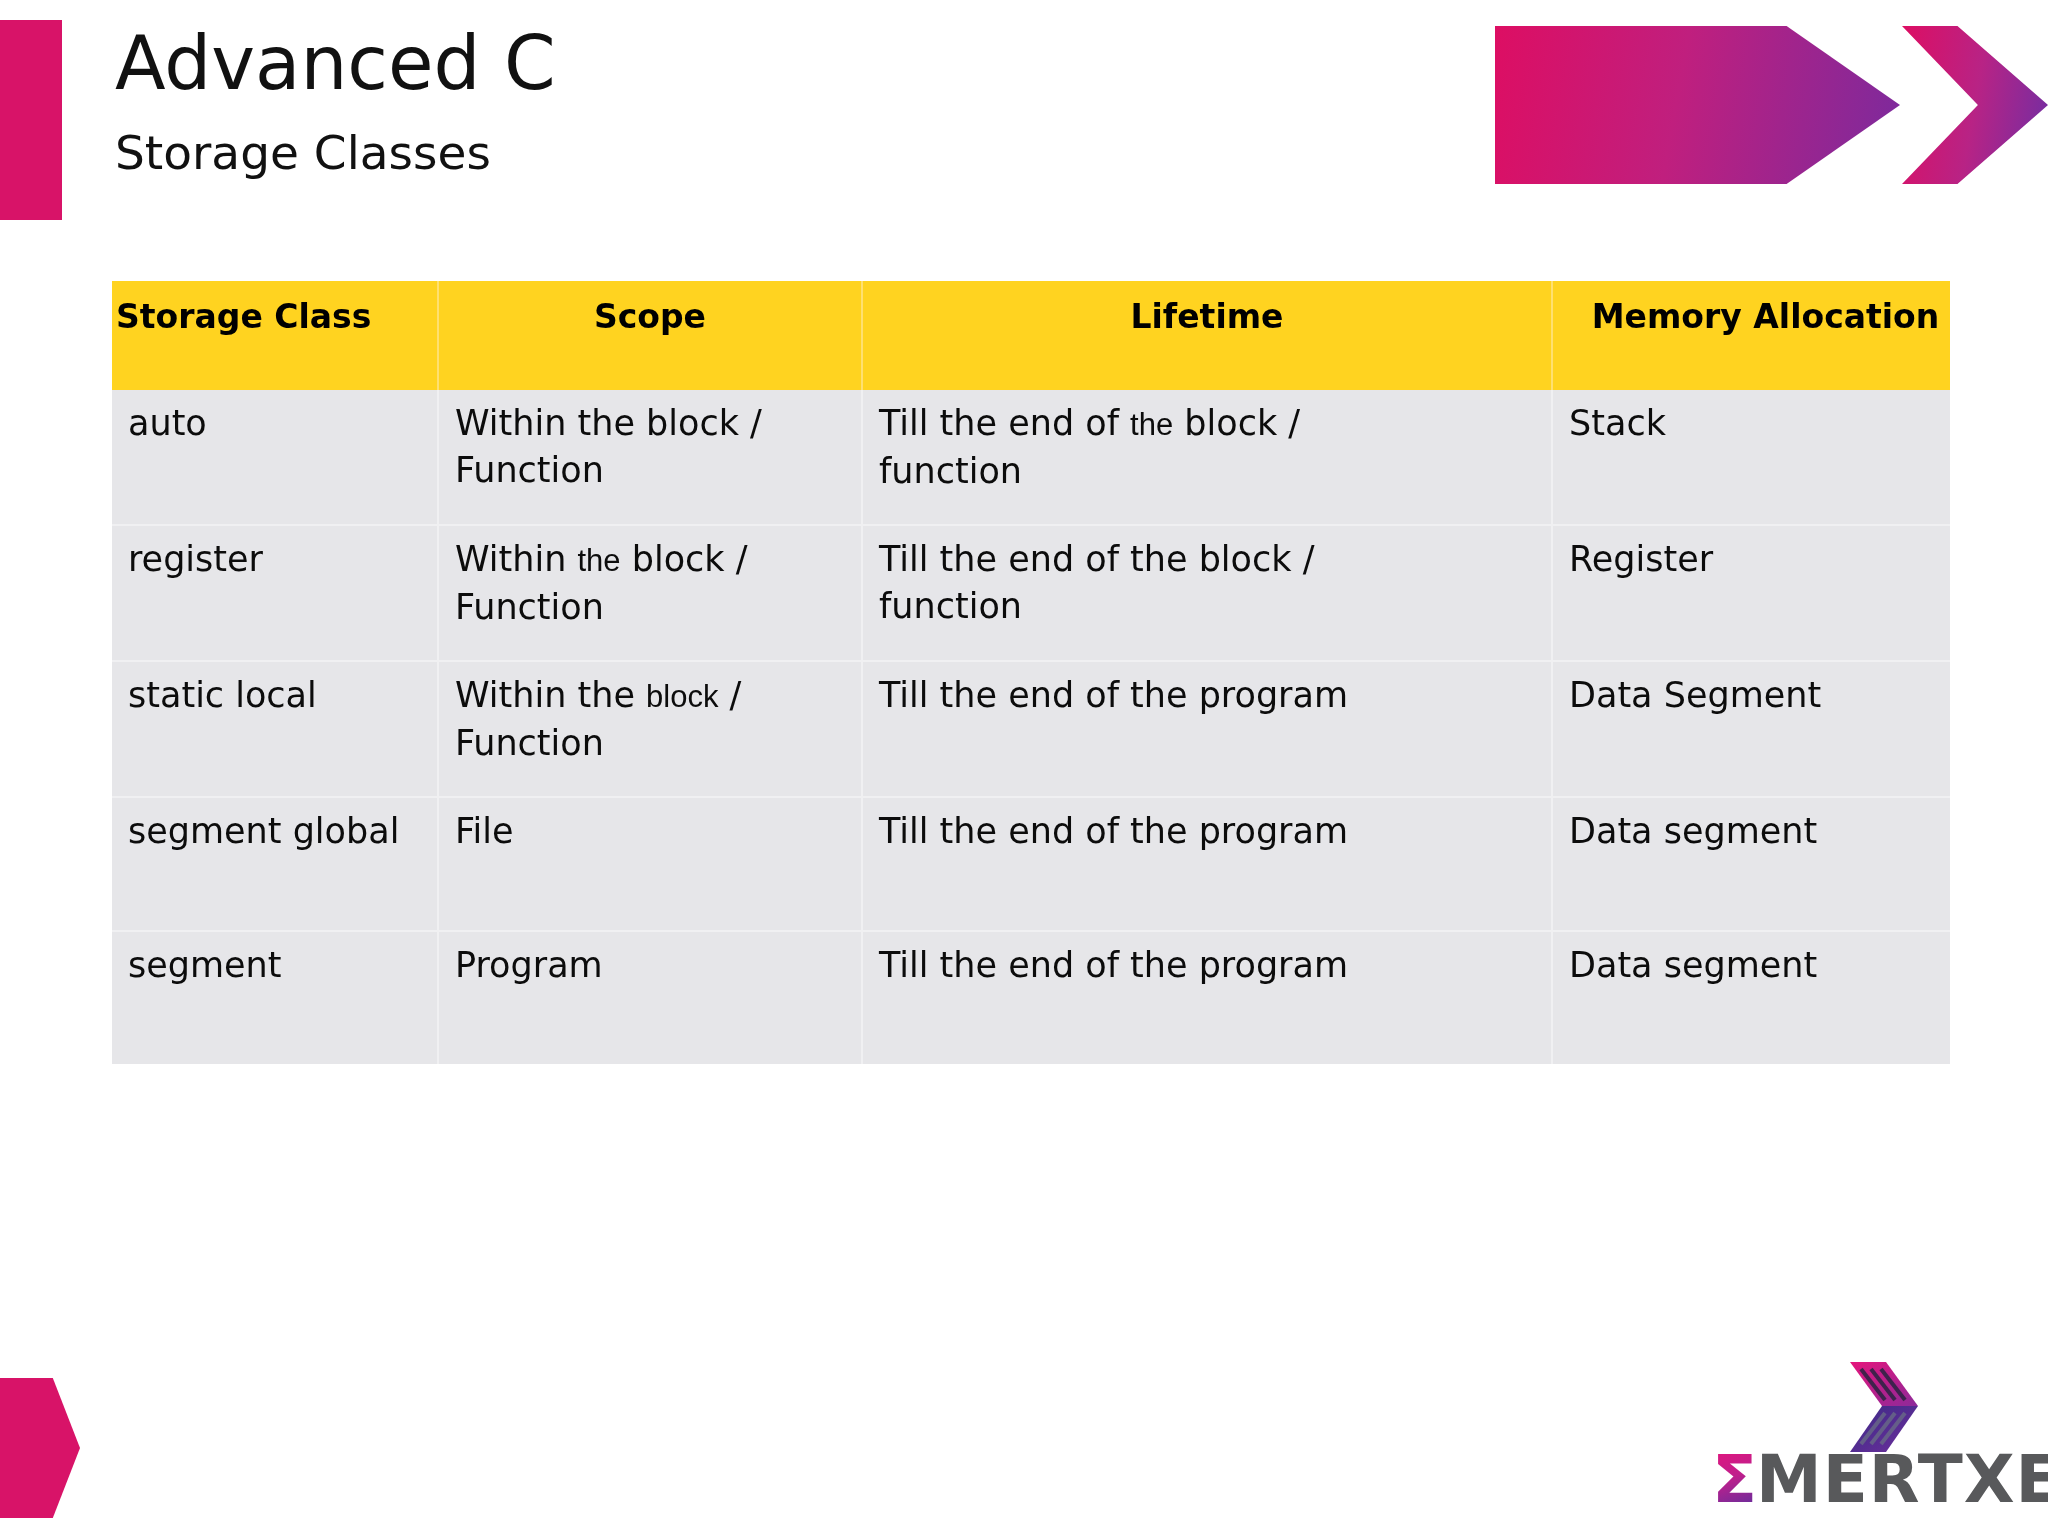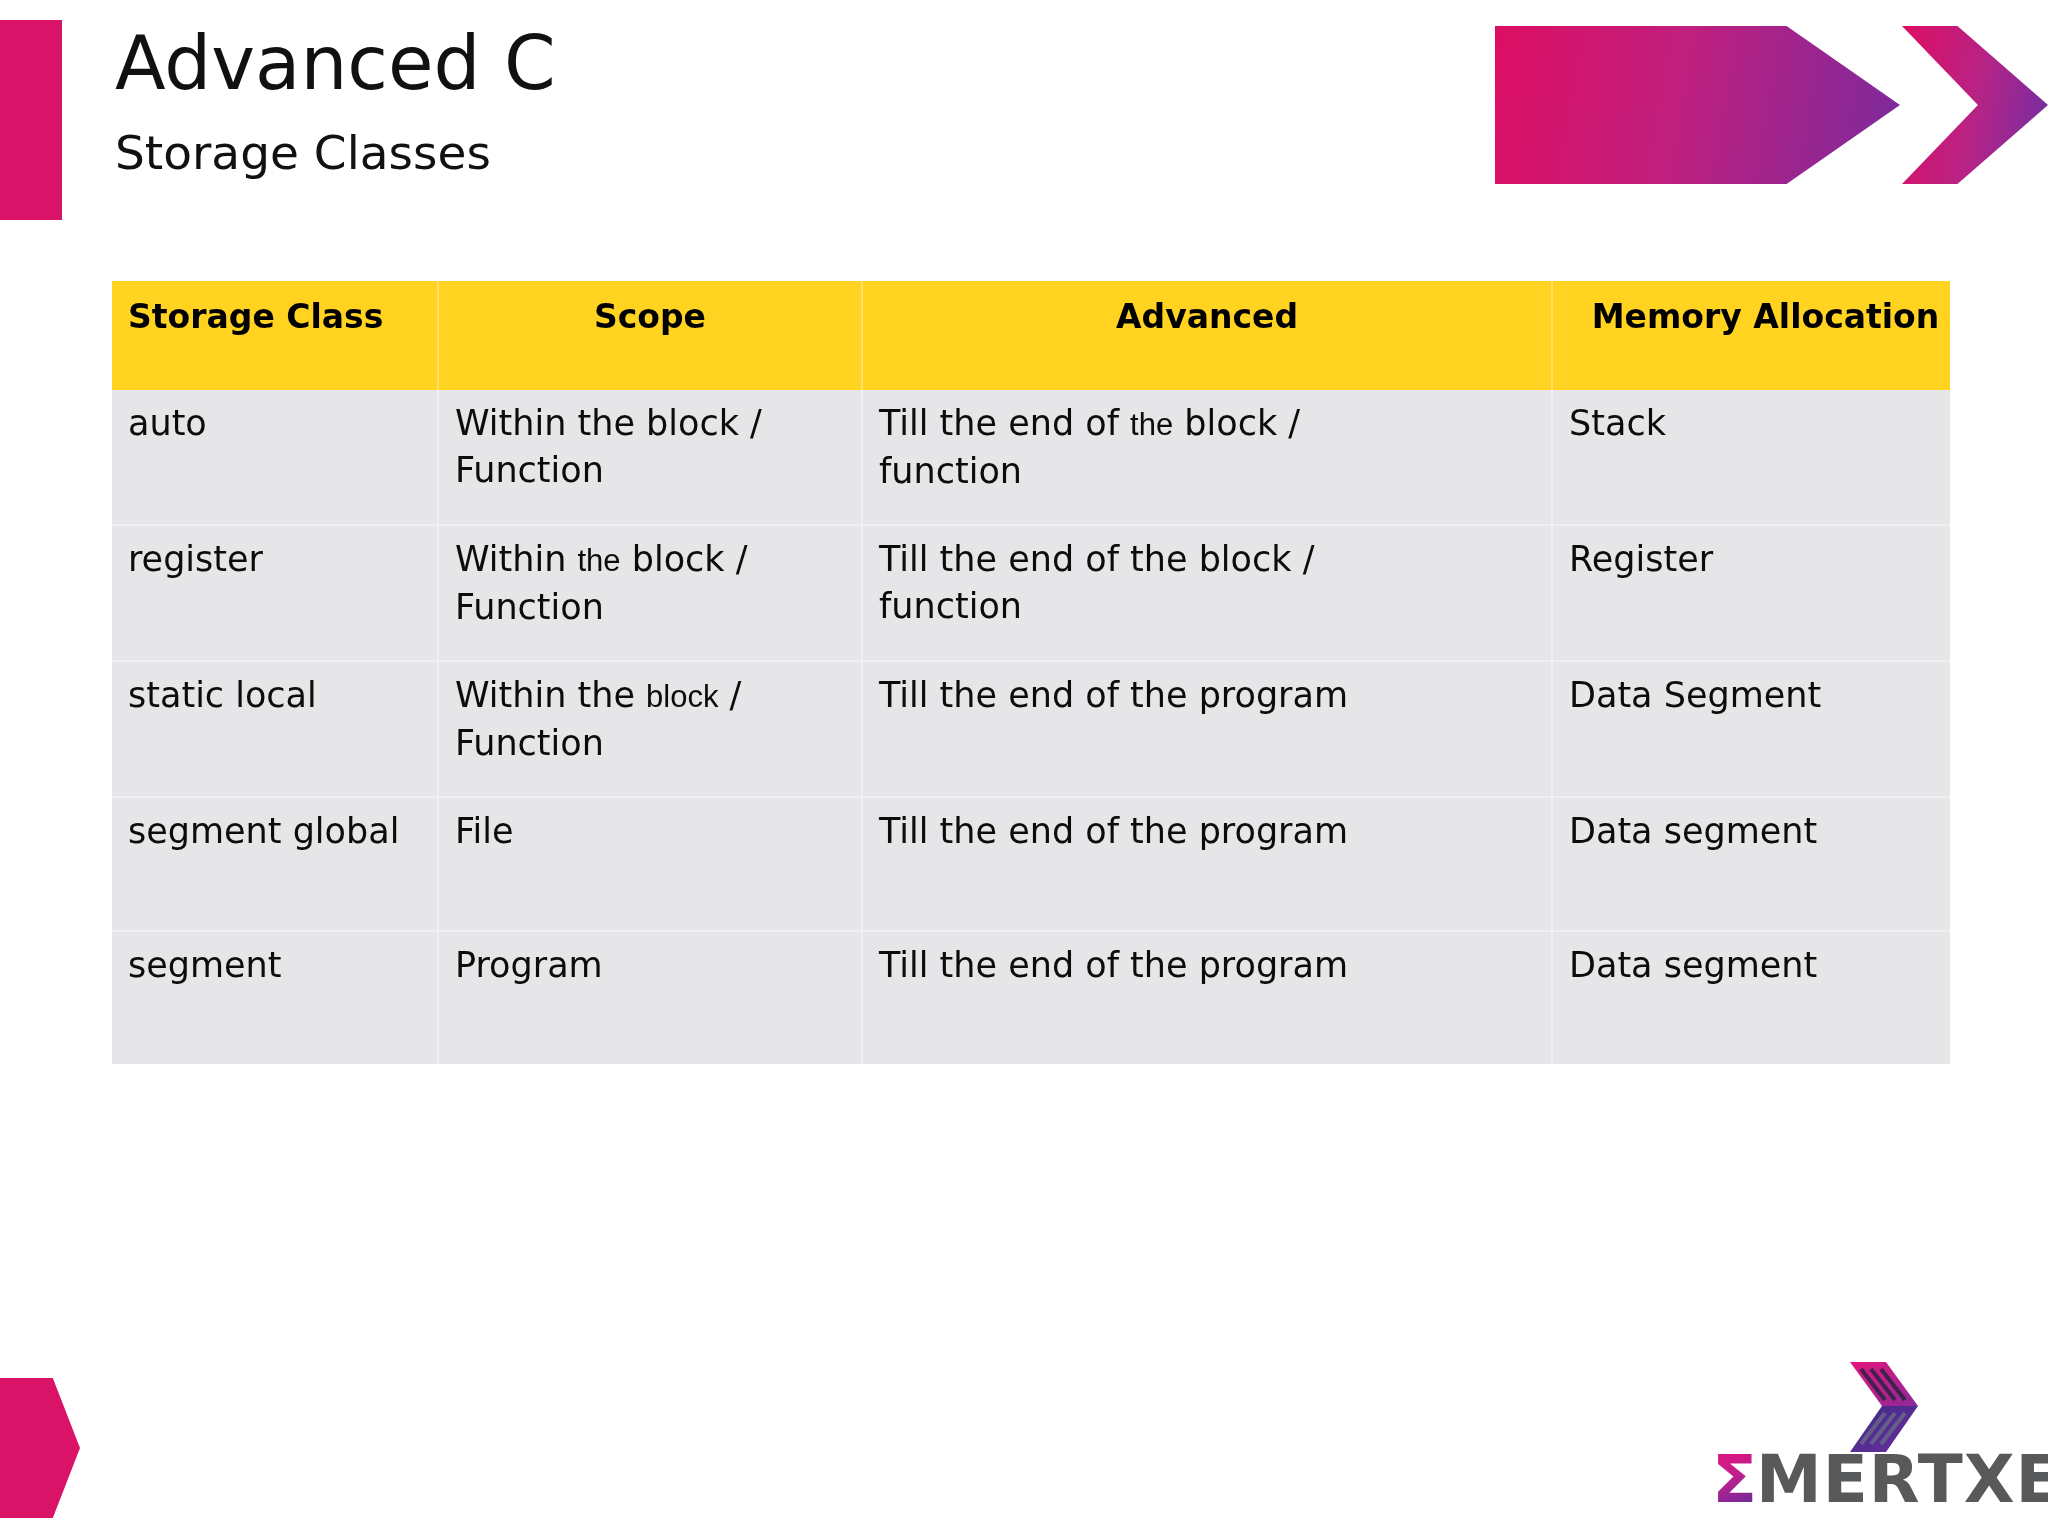--- a/index.html
+++ b/index.html
@@ -102,21 +102,21 @@
     font-weight: bold;
     font-size: 33px;
     line-height: 41px;
     height: 94px;
     vertical-align: top;
     padding: 15px 0 0 0;
     border-right: 2px solid #ffe070;
   }
   table.storage-table thead th.h0 {
     text-align: left;
-    padding-left: 16px;
+    padding-left: 4px;
   }
   table.storage-table thead th.h1,
   table.storage-table thead th.h2,
   table.storage-table thead th.h3 {
     text-align: center;
   }
   table.storage-table thead th.h3 { border-right: none; padding-left: 28px; }
 
   table.storage-table tbody td {
     background: #e6e6e9;
@@ -197,21 +197,21 @@
     <colgroup>
       <col class="c0">
         <col class="c1">
         <col class="c2">
         <col class="c3">
     </colgroup>
     <thead>
       <tr>
         <th class="h0">Storage Class</th>
         <th class="h1">Scope</th>
-        <th class="h2">Advanced</th>
+        <th class="h2">Lifetime</th>
         <th class="h3">Memory Allocation</th>
       </tr>
     </thead>
     <tbody>
 
       <tr class="tall">
         <td>auto</td>
         <td>
           <span>Within the block /</span><br>
           <span>Function</span>

